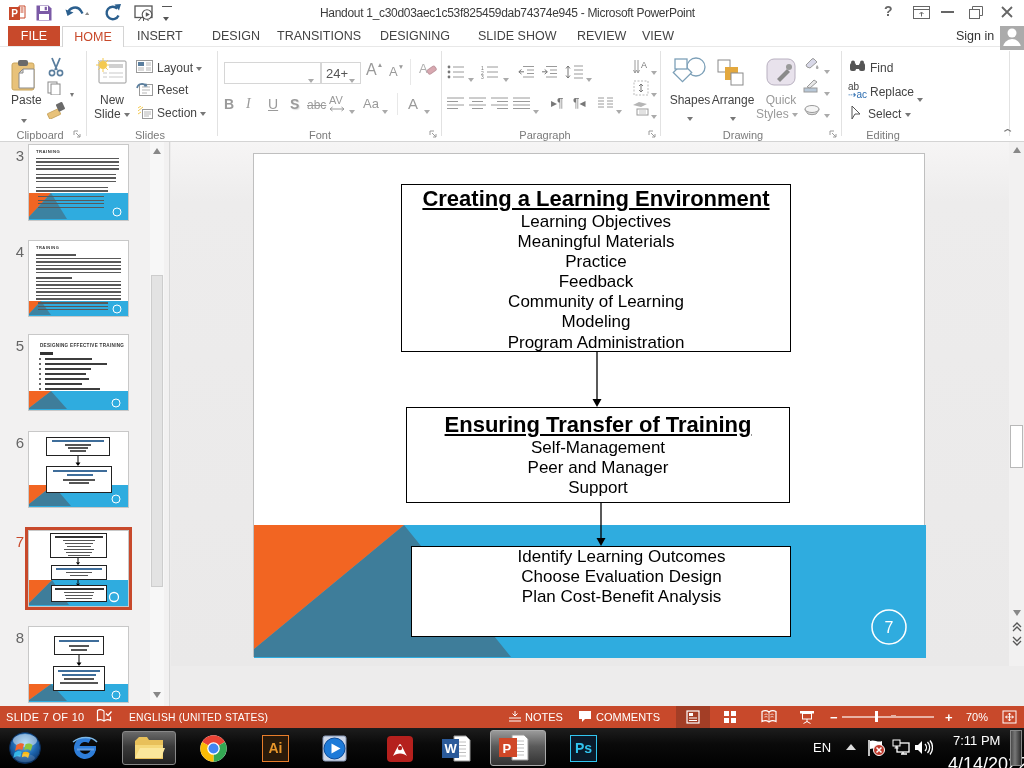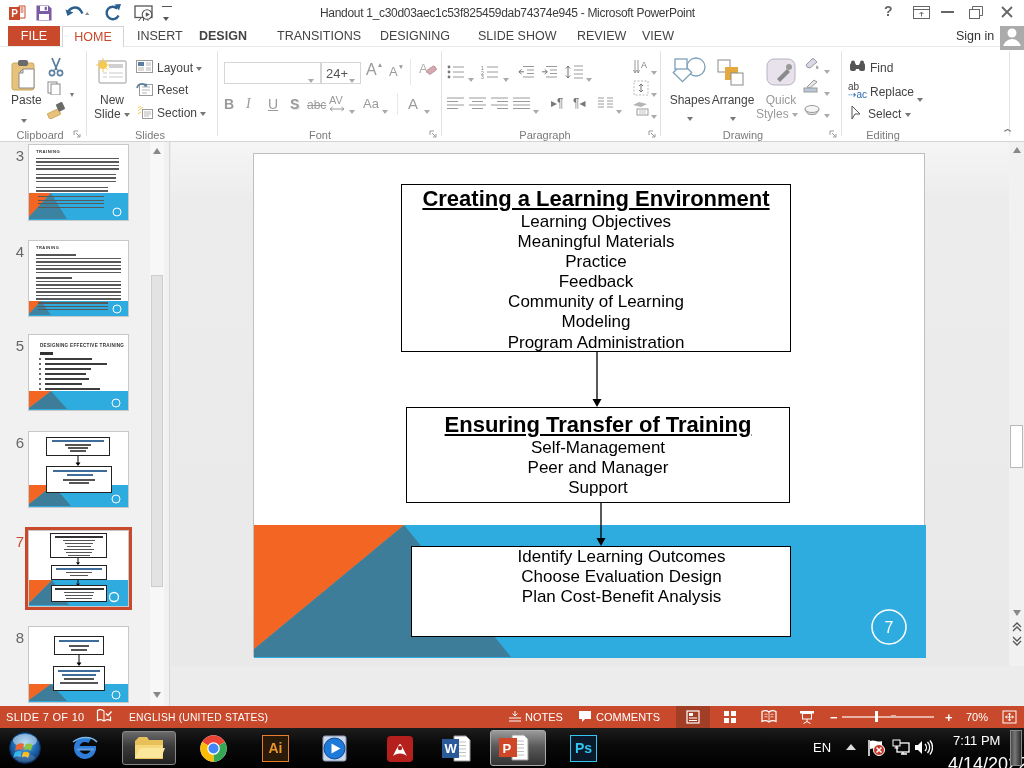--- a/index.html
+++ b/index.html
@@ -98,21 +98,21 @@
       <path d="M3.5 3.5 v-3 h10 v9 h-3" fill="none" stroke="#666"></path>
     </svg>
     <svg class="abs" style="left:1000px; top:5px;" width="14" height="14" viewBox="0 0 14 14">
       <path d="M2 2 l10 10 M12 2 l-10 10" stroke="#666" stroke-width="1.8"></path>
     </svg>
   </div>
   <div id="tabrow">
     <div class="tab" id="tab-file">FILE</div>
     <div class="tab" id="tab-home" style="left:62px; width:62px;">HOME</div>
     <div class="tab" style="left:137px; width:42px;">INSERT</div>
-    <div class="tab" style="left:199px; width:42px;font-weight:bold;">DESIGN</div>
+    <div class="tab" style="left:212px; width:42px;">DESIGN</div>
     <div class="tab" style="left:277px; width:72px;">TRANSITIONS</div>
     <div class="tab" style="left:379px; width:72px;">DESIGNING</div>
     <div class="tab" style="left:478px; width:69px;">SLIDE SHOW</div>
     <div class="tab" style="left:577px; width:40px;">REVIEW</div>
     <div class="tab" style="left:642px; width:32px;">VIEW</div>
     <div class="abs" style="left:956px; top:3px; font-size:12.5px; color:#333;">Sign in</div>
     <div class="abs" style="left:1000px; top:0px; width:24px; height:24px; background:#ABABAB; overflow:hidden; z-index:6;">
       <svg width="24" height="20" viewBox="0 0 24 20">
         <circle cx="12" cy="7" r="4.5" fill="#fff"></circle>
         <path d="M3 22 a9 9 0 0 1 18 0 z" fill="#fff"></path>

